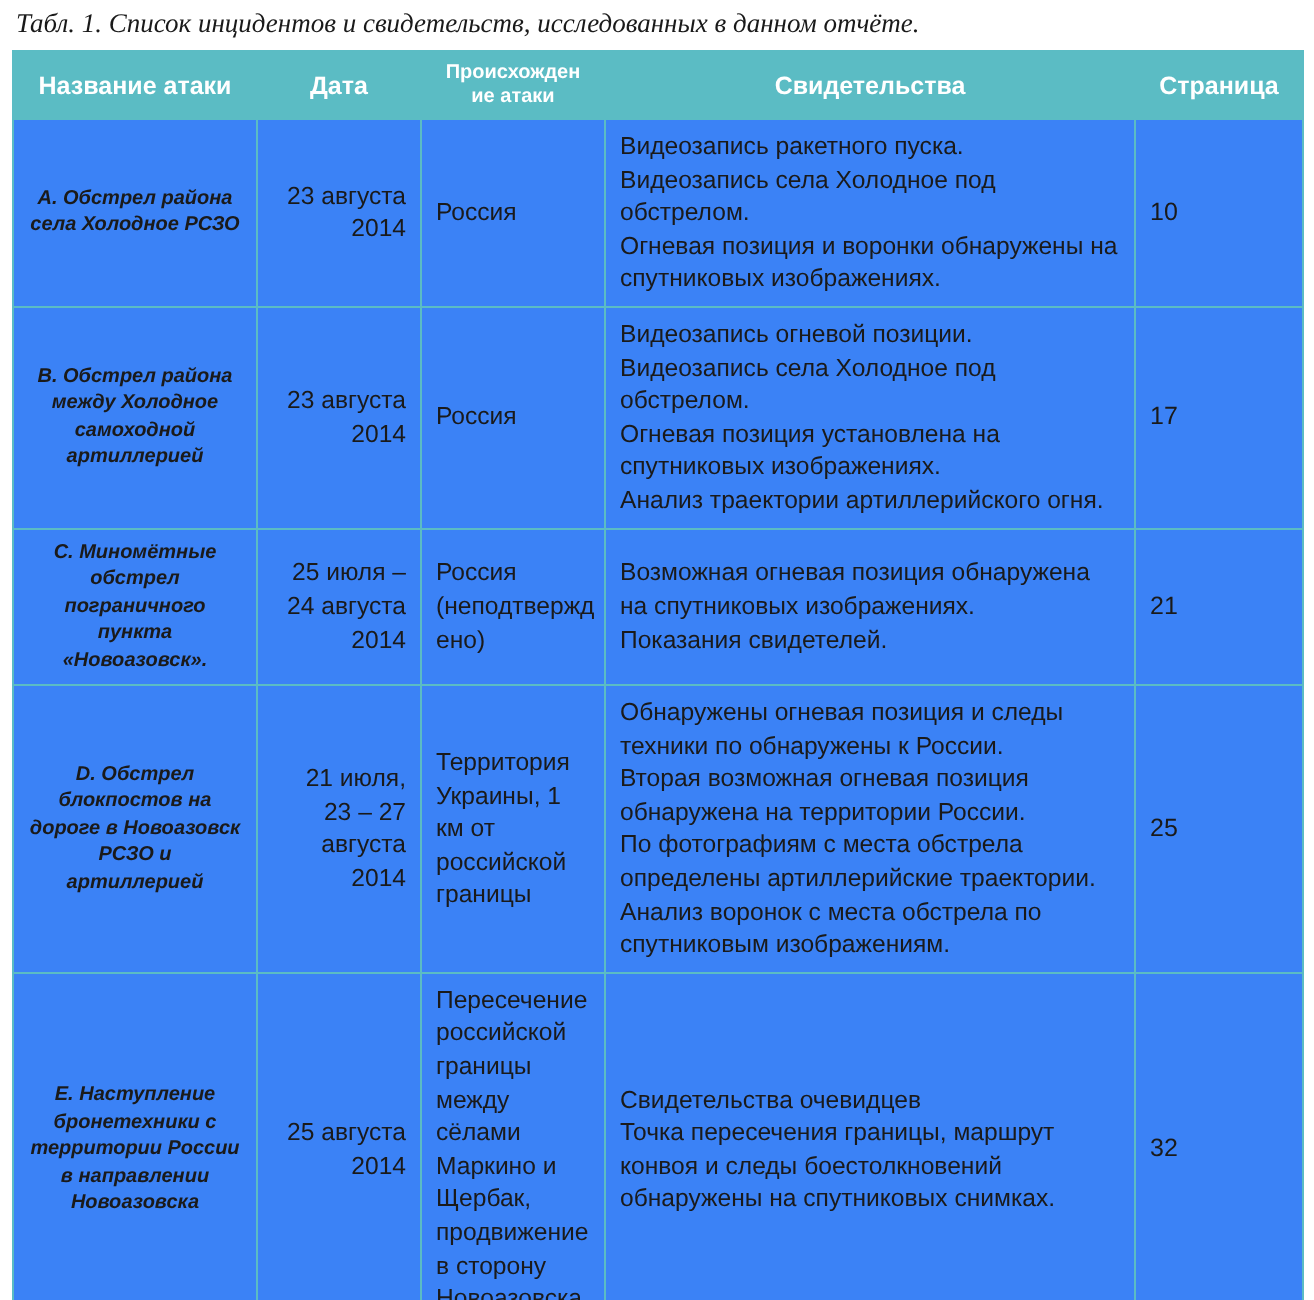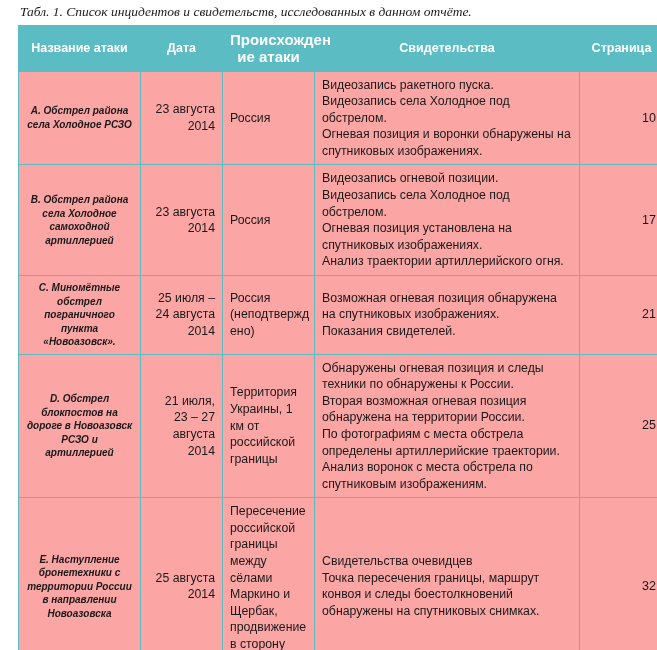--- a/index.html
+++ b/index.html
@@ -12,21 +12,20 @@
     height: 650px;
     font-family: "Liberation Sans", sans-serif;
     color: #1a1a1a;
     overflow: hidden;
   }
   .page {
     position: relative;
     width: 657px;
     height: 650px;
     box-sizing: border-box;
-    padding-left: 12px;
   }
   .caption {
     font-family: "Liberation Serif", serif;
     font-style: italic;
     font-size: 13.5px;
     color: #1a1a1a;
     padding: 4px 0 5px 8px;
     white-space: nowrap;
   }
   table.incidents {
@@ -45,25 +44,25 @@
   thead th {
     background: #5bbcc4;
     color: #ffffff;
     font-weight: bold;
     font-size: 12.5px;
     text-align: center;
     padding: 5px 4px;
     border: 1px solid #5bbcc4;
   }
   thead th.spanhead {
-    font-size: 15px;
+    font-size: 10px;
     line-height: 1.15;
   }
   tbody td {
-    background: #fca5a5;
+    background: #3b82f6;
     font-size: 12.3px;
     line-height: 1.35;
   }
   td.c-name {
     font-weight: bold;
     font-size: 10px;
     line-height: 1.35;
     text-align: center;
     vertical-align: middle;
     font-style: italic;
@@ -75,21 +74,21 @@
   td.c-origin {
     text-align: left;
     vertical-align: middle;
     margin-left: 10px;
   }
   td.c-evidence {
     text-align: left;
     vertical-align: middle;
   }
   td.c-page {
-    text-align: right;
+    text-align: left;
     vertical-align: middle;
     font-size: 12.5px;
   }
   .ev-line { display: block; }
   .col1 { width: 122px; }
   .col2 { width: 82px; }
   .col3 { width: 92px; }
   .col4 { width: 265px; }
   .col5 { width: 84px; }
 </style>
@@ -123,21 +122,21 @@
         <td class="c-date">23 августа 2014</td>
         <td class="c-origin">Россия</td>
         <td class="c-evidence">
           <span class="ev-line">Видеозапись ракетного пуска.</span>
           <span class="ev-line">Видеозапись села Холодное под обстрелом.</span>
           <span class="ev-line">Огневая позиция и воронки обнаружены на спутниковых изображениях.</span>
         </td>
         <td class="c-page">10</td>
       </tr>
       <tr>
-        <td class="c-name">B. Обстрел района села Холодное самоходной артиллерией</td>
+        <td class="c-name">B. Обстрел района между Холодное самоходной артиллерией</td>
         <td class="c-date">23 августа 2014</td>
         <td class="c-origin">Россия</td>
         <td class="c-evidence">
           <span class="ev-line">Видеозапись огневой позиции.</span>
           <span class="ev-line">Видеозапись села Холодное под обстрелом.</span>
           <span class="ev-line">Огневая позиция установлена на спутниковых изображениях.</span>
           <span class="ev-line">Анализ траектории артиллерийского огня.</span>
         </td>
         <td class="c-page">17</td>
       </tr>

